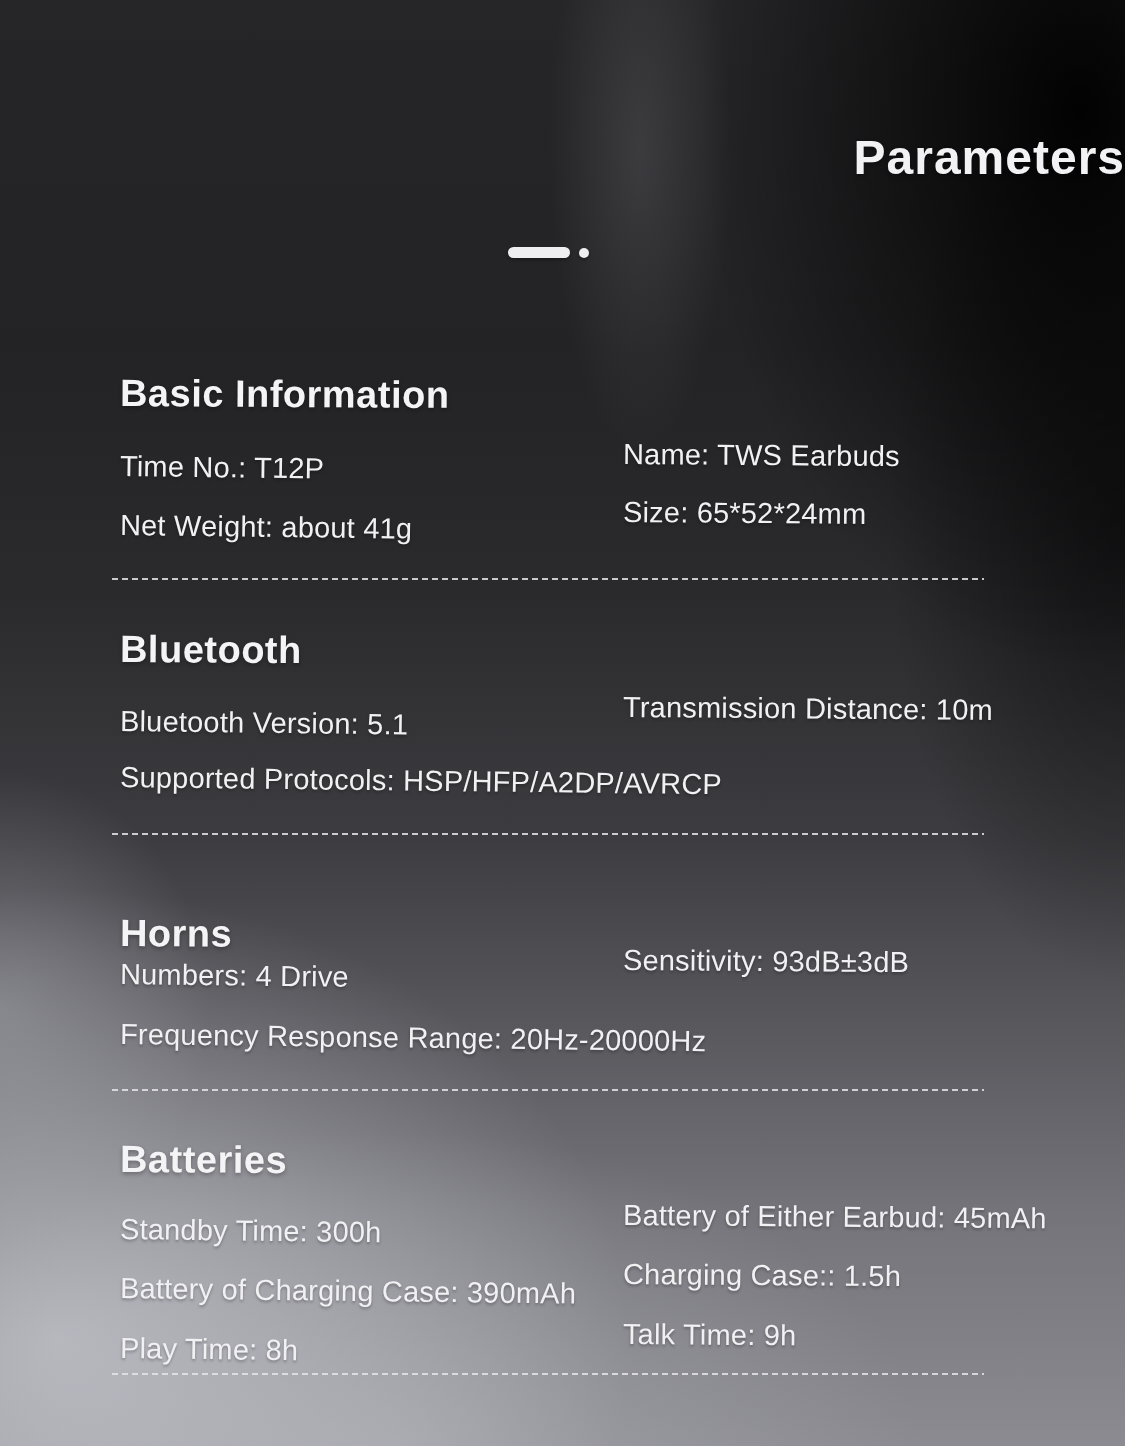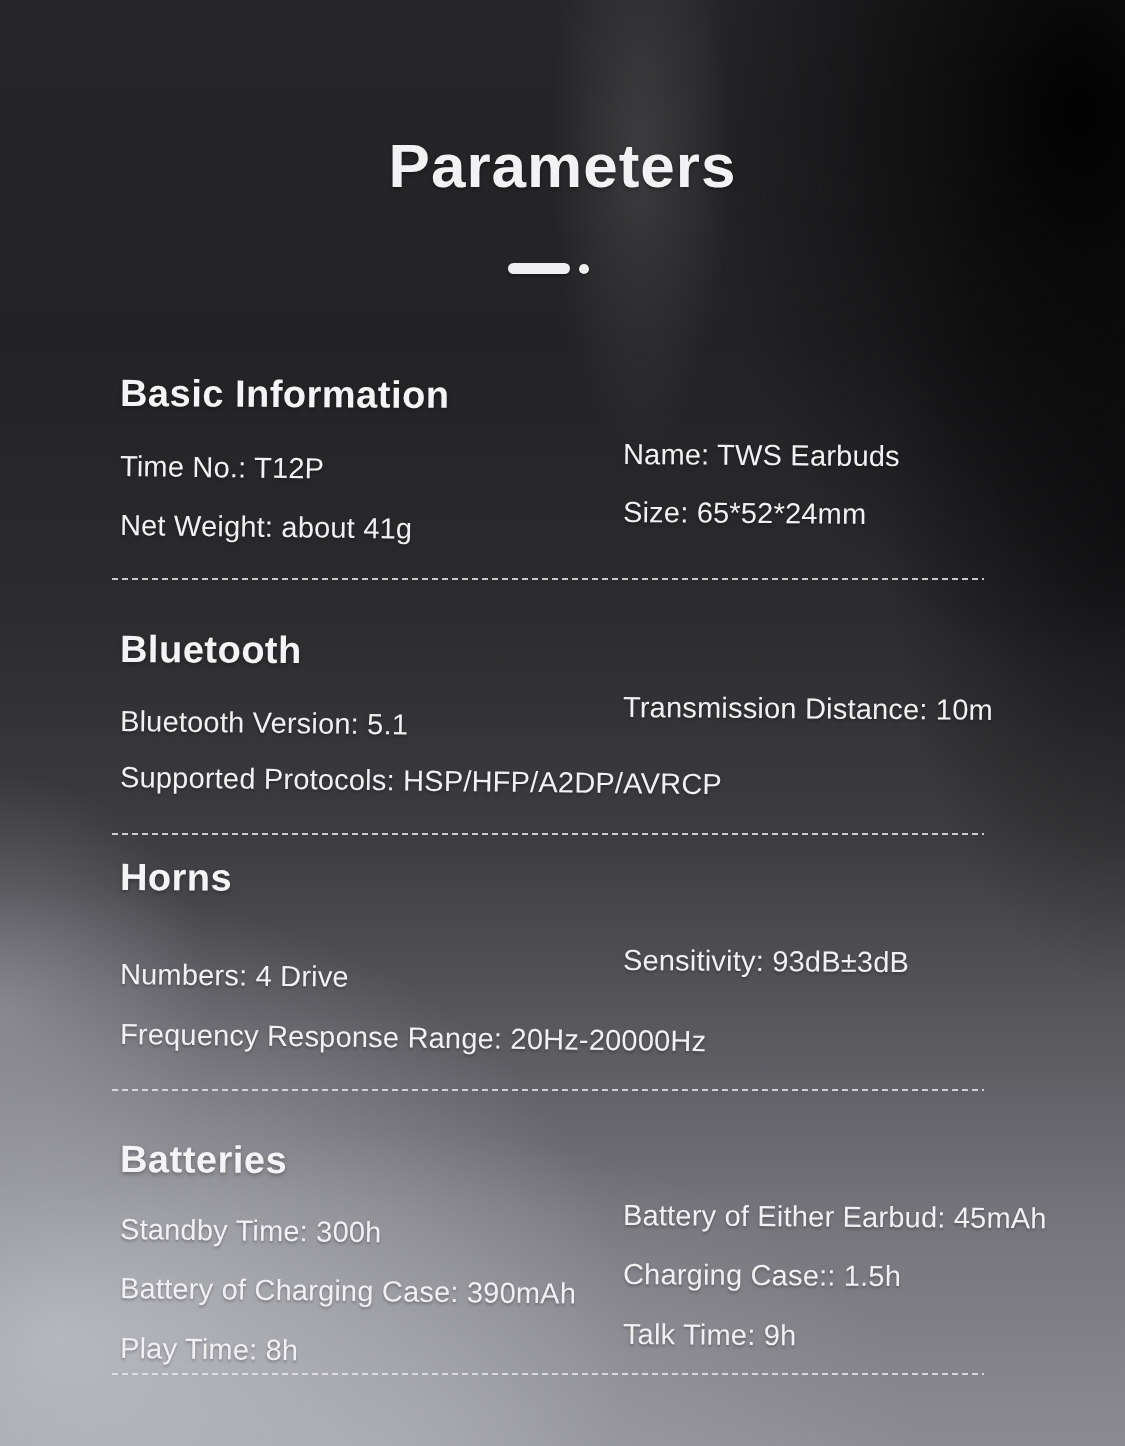--- a/index.html
+++ b/index.html
@@ -26,26 +26,27 @@
 
   .title-wrap {
     position: absolute;
     top: 130px;
     left: 0;
     right: 0;
     text-align: center;
   }
   .page-title {
     margin: 0;
-    font-size: 62px;
+    font-size: 48px;
     line-height: 1.15;
     font-weight: 600;
     letter-spacing: 1px;
     color: #f2f2f4;
     text-shadow: 0 2px 4px rgba(0,0,0,0.35);
+    text-align: right;
   }
   .title-mark {
     margin-top: 62px;
     display: flex;
     align-items: center;
     justify-content: center;
     gap: 9px;
     transform: translateX(-14px);
   }
   .title-mark .dash {
@@ -128,21 +129,21 @@
 
   <section>
     <h2 class="sec-heading" style="top:628px">Bluetooth</h2>
     <p class="spec left" style="top:705px">Bluetooth Version: 5.1</p>
     <p class="spec left" style="top:761px">Supported Protocols: HSP/HFP/A2DP/AVRCP</p>
     <p class="spec right" style="top:691px">Transmission Distance: 10m</p>
   </section>
   <div class="divider" style="top:833px"></div>
 
   <section>
-    <h2 class="sec-heading" style="top:856px">Horns</h2>
+    <h2 class="sec-heading" style="top:912px">Horns</h2>
     <p class="spec left" style="top:958px">Numbers: 4 Drive</p>
     <p class="spec left" style="top:1018px">Frequency Response Range: 20Hz-20000Hz</p>
     <p class="spec right" style="top:944px">Sensitivity: 93dB±3dB</p>
   </section>
   <div class="divider" style="top:1089px"></div>
 
   <section>
     <h2 class="sec-heading" style="top:1138px">Batteries</h2>
     <p class="spec left" style="top:1213px">Standby Time: 300h</p>
     <p class="spec left" style="top:1272px">Battery of Charging Case: 390mAh</p>

